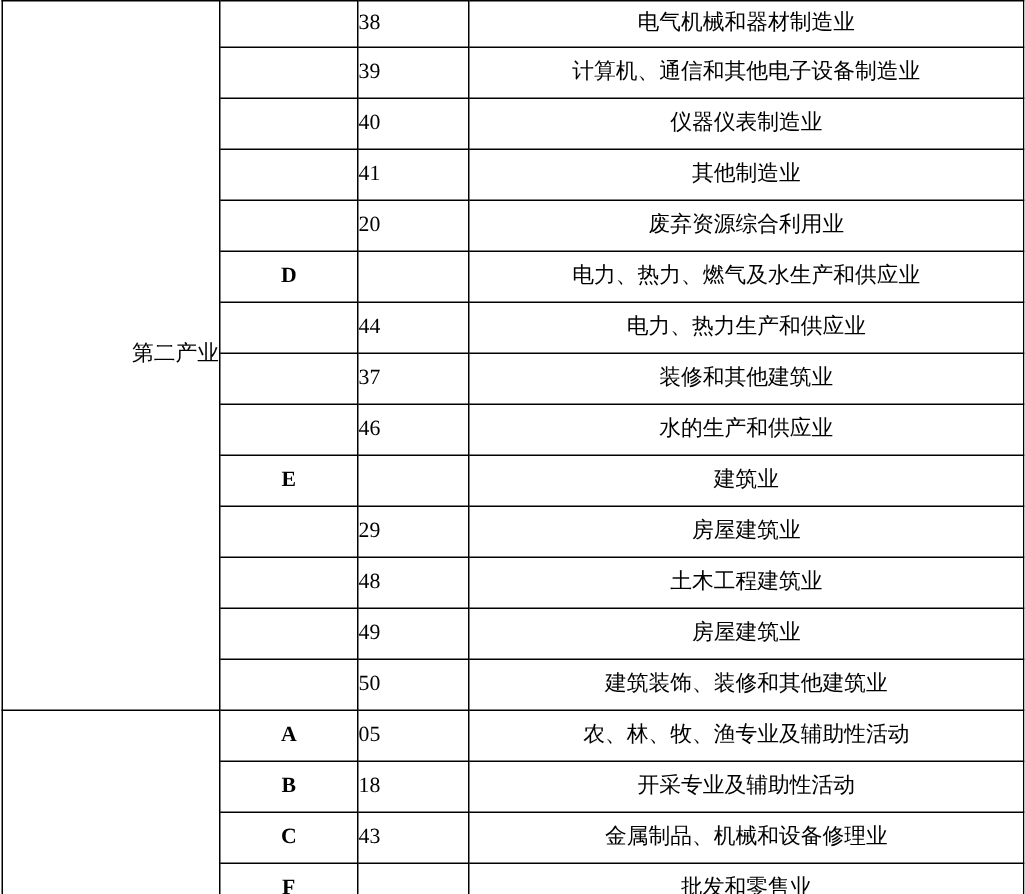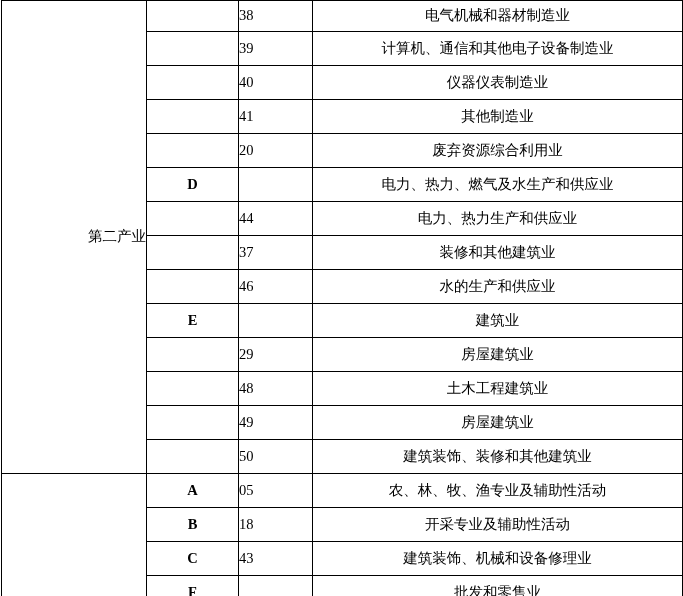--- a/index.html
+++ b/index.html
@@ -174,21 +174,21 @@
 
       <tr>
         <td class="letter">B</td>
         <td class="code">18</td>
         <td class="name bold">开采专业及辅助性活动</td>
       </tr>
 
       <tr>
         <td class="letter">C</td>
         <td class="code">43</td>
-        <td class="name">建筑装饰、机械和设备修理业</td>
+        <td class="name">金属制品、机械和设备修理业</td>
       </tr>
 
       <tr>
         <td class="letter">F</td>
         <td class="code blank"></td>
         <td class="name bold">批发和零售业</td>
       </tr>
 
     </tbody>
   </table>

